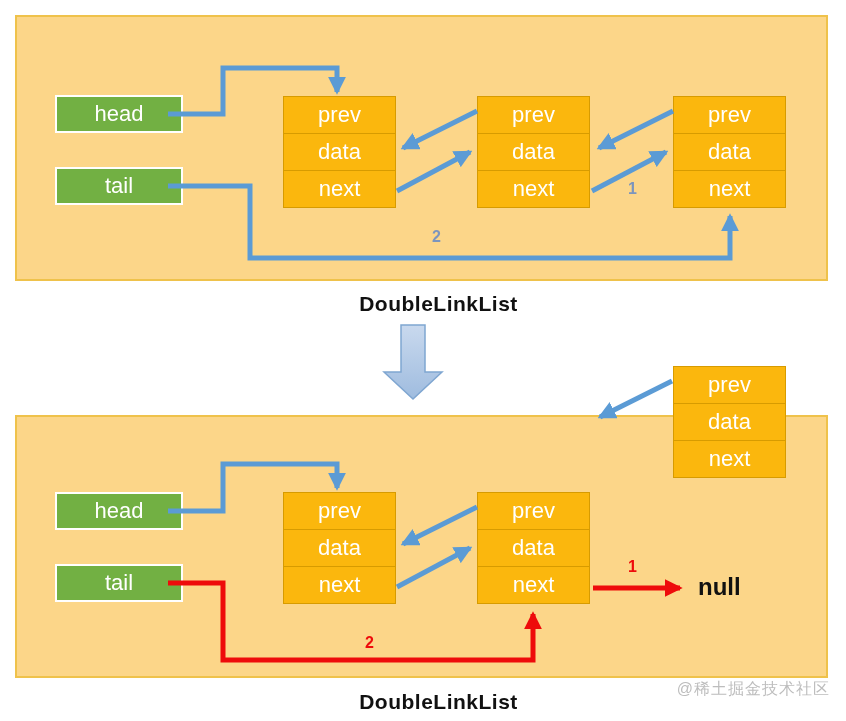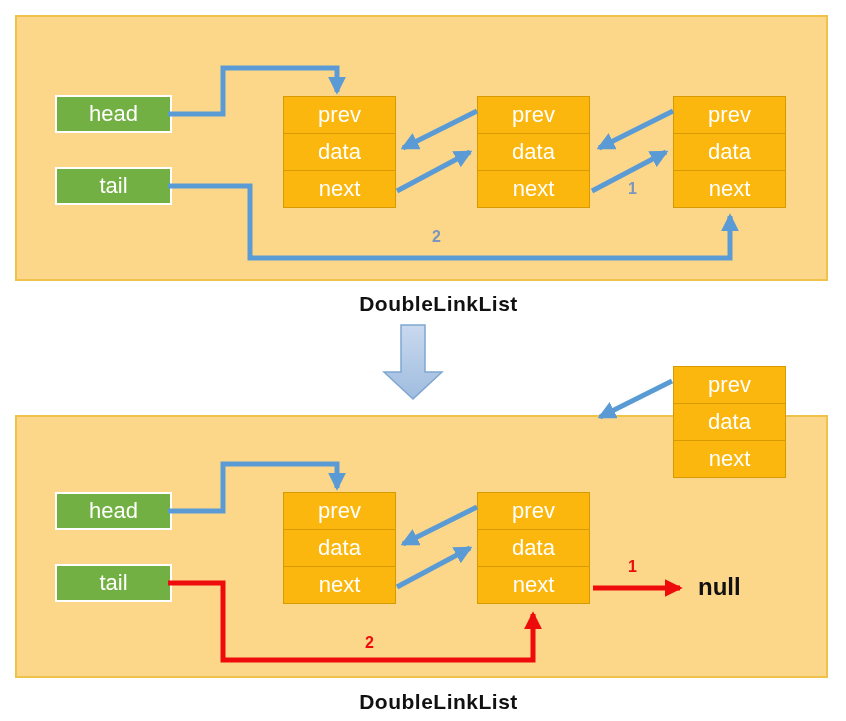--- a/index.html
+++ b/index.html
@@ -10,21 +10,21 @@
     --down-top:#C9D9EE; --down-bottom:#9FBCDF; --down-border:#7FA6D1;
   }
   *{margin:0;padding:0;box-sizing:border-box;}
   body{background:#ffffff;font-family:"Liberation Sans","DejaVu Sans",sans-serif;}
   .stage{position:relative;width:846px;height:721px;background:#ffffff;overflow:hidden;}
 
   .panel{position:absolute;background:var(--panel-bg);border:2px solid var(--panel-border);}
   .panel.top{left:15px;top:15px;width:813px;height:266px;}
   .panel.bottom{left:15px;top:415px;width:813px;height:263px;}
 
-  .tag{position:absolute;width:117px;height:38px;background:var(--green-fill);
+  .tag{position:absolute;width:128px;height:38px;background:var(--green-fill);
        border:2px solid #ffffff;color:#ffffff;font-size:22px;
        display:flex;align-items:center;justify-content:center;}
 
   .node{position:absolute;width:113px;}
   .cell{width:113px;height:38px;background:var(--node-fill);
         border:1px solid var(--node-border);margin-top:-1px;
         color:#ffffff;font-size:22px;
         display:flex;align-items:center;justify-content:center;}
   .cell:first-child{margin-top:0;}
 
@@ -101,20 +101,21 @@
     <div class="cell">data</div>
     <div class="cell">next</div>
   </div>
 
   <div class="step red" style="left:628px;top:558px">1</div>
   <div class="step red" style="left:365px;top:634px">2</div>
   <div class="null-label">null</div>
 
   <div class="diagram-title" style="top:690px">DoubleLinkList</div>
 
+  <div class="watermark">@稀土掘金技术社区</div>
 
   <svg class="overlay" viewBox="0 0 846 721">
     <defs>
       <marker id="mb" viewBox="0 0 10 10" refX="8.5" refY="5" markerWidth="3.6" markerHeight="3.6" orient="auto-start-reverse">
         <path d="M0 0 L10 5 L0 10 z" class="mblue"></path>
       </marker>
       <marker id="mr" viewBox="0 0 10 10" refX="8.5" refY="5" markerWidth="3.6" markerHeight="3.6" orient="auto-start-reverse">
         <path d="M0 0 L10 5 L0 10 z" class="mred"></path>
       </marker>
       <linearGradient id="grad-down" x1="0" y1="0" x2="0" y2="1">

